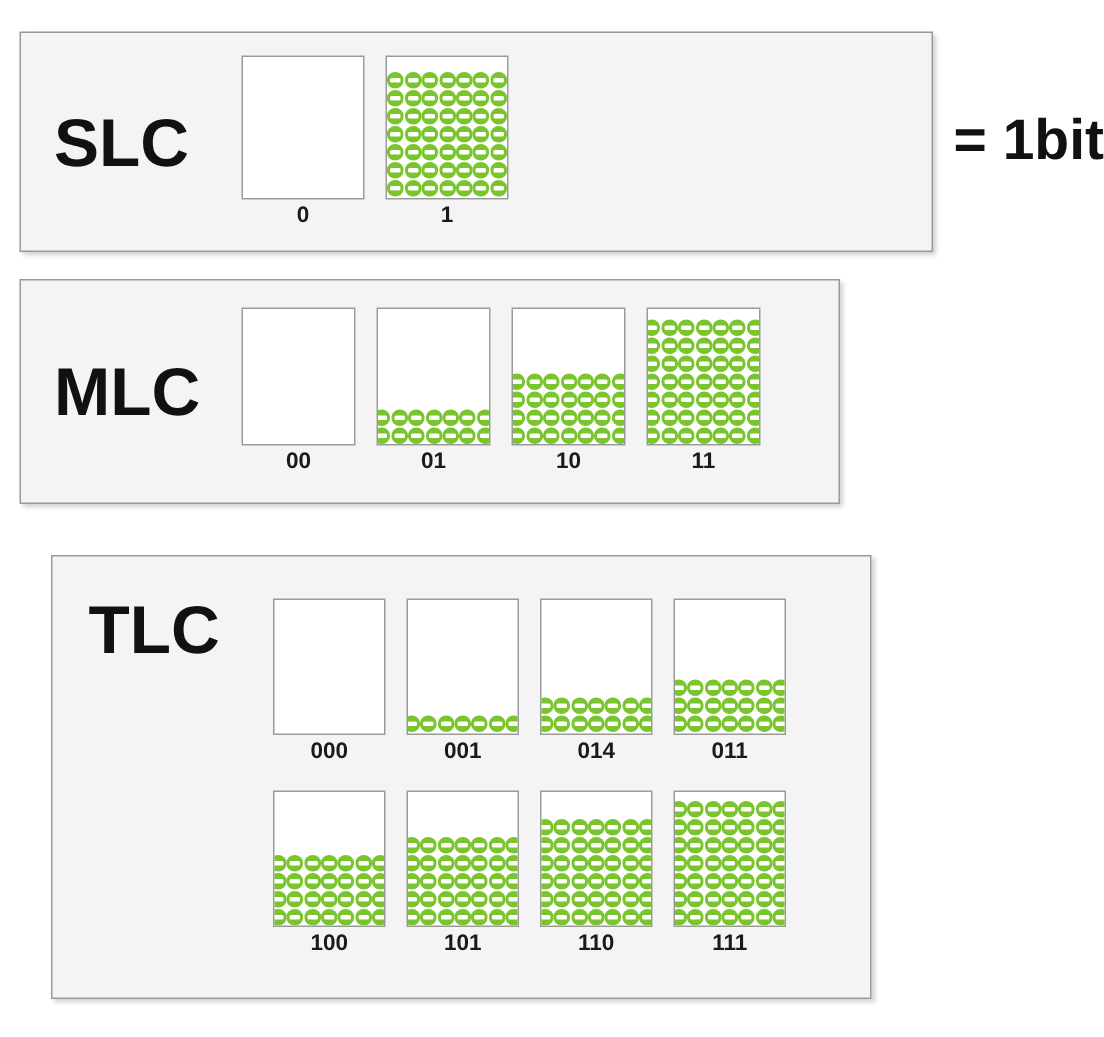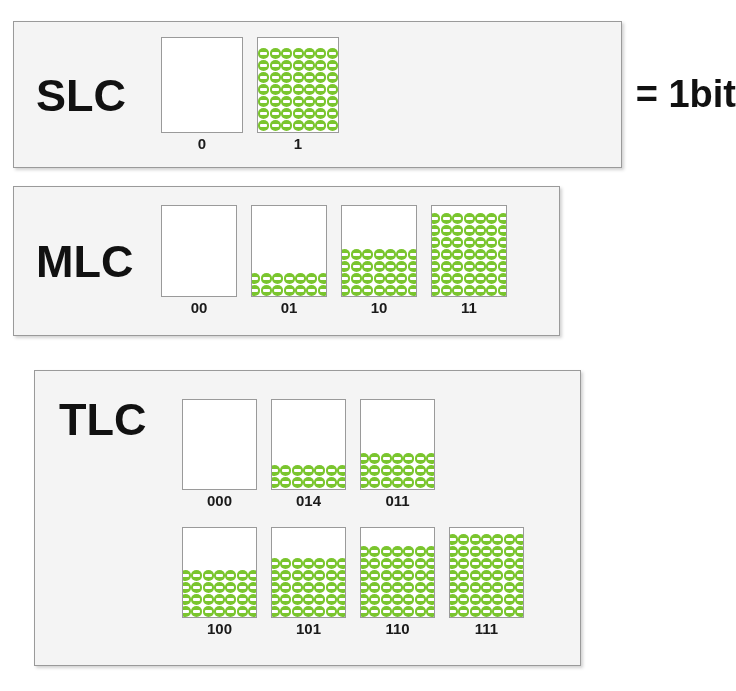--- a/index.html
+++ b/index.html
@@ -398,20 +398,34 @@
               <div class="cell-box tlc-size">
                 <div class="dot-row">
                   <span class="dot"></span>
                   <span class="dot"></span>
                   <span class="dot"></span>
                   <span class="dot"></span>
                   <span class="dot"></span>
                   <span class="dot"></span>
                   <span class="dot"></span>
                 </div>
+              </div>
+              <div class="cell-label">001</div>
+            </div>
+            <div class="cell-wrap">
+              <div class="cell-box tlc-size">
+                <div class="dot-row">
+                  <span class="dot"></span>
+                  <span class="dot"></span>
+                  <span class="dot"></span>
+                  <span class="dot"></span>
+                  <span class="dot"></span>
+                  <span class="dot"></span>
+                  <span class="dot"></span>
+                </div>
                 <div class="dot-row">
                   <span class="dot"></span>
                   <span class="dot"></span>
                   <span class="dot"></span>
                   <span class="dot"></span>
                   <span class="dot"></span>
                   <span class="dot"></span>
                   <span class="dot"></span>
                 </div>
               </div>

